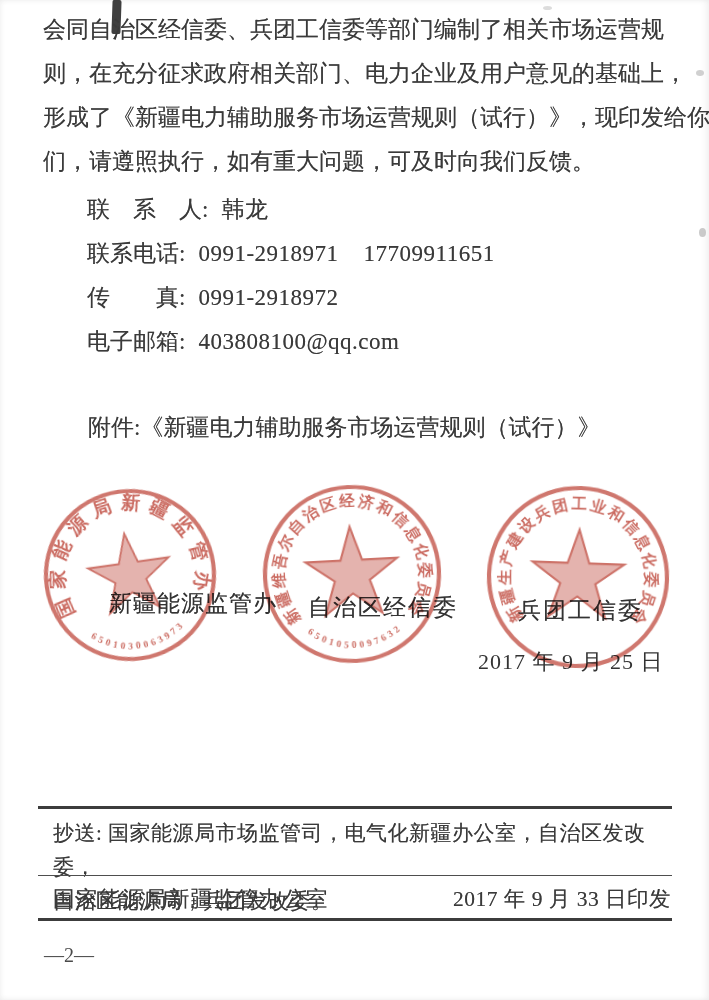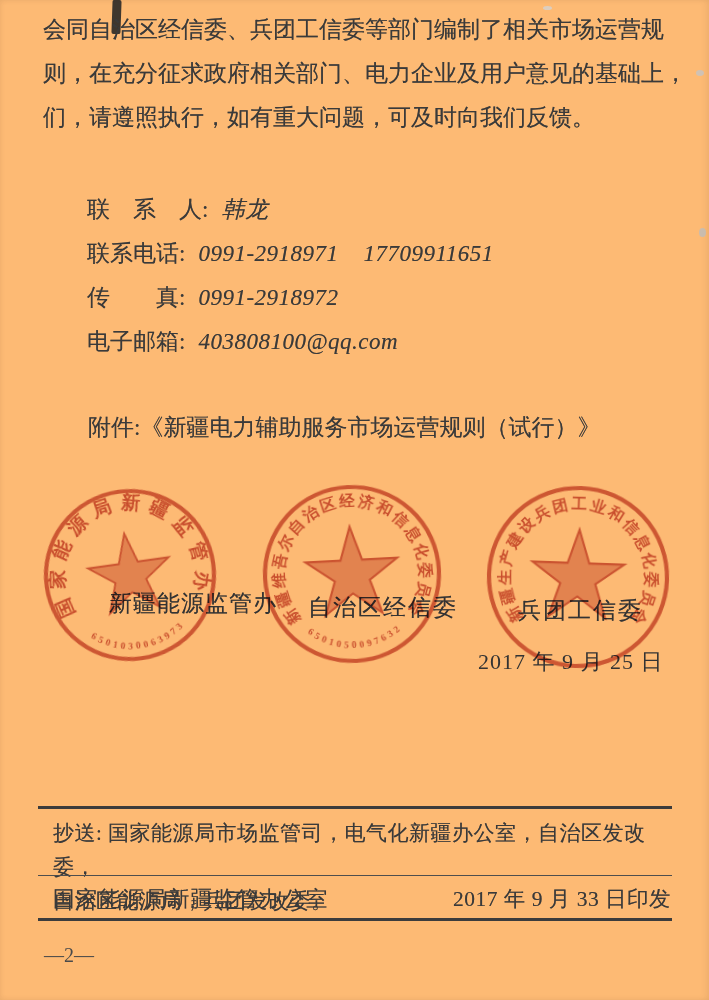--- a/index.html
+++ b/index.html
@@ -6,41 +6,41 @@
     --seal-red: #bf4a3e;
     --ink: #3a3a3a;
   }
   * { margin: 0; padding: 0; box-sizing: border-box; }
   html, body { background: #e8e8e8; }
   .page {
     position: relative;
     width: 709px;
     height: 1000px;
     margin: 0 auto;
-    background: #fdba74;
+    background: #ffffff;
     overflow: hidden;
     font-family: "Liberation Serif", "DejaVu Serif", serif;
     color: var(--ink);
     box-shadow: inset -3px 0 6px rgba(0,0,0,.06), inset 2px 0 5px rgba(0,0,0,.04);
   }
   
   .mark-top { position:absolute; left:112px; top:0; width:9px; height:34px; background:#242424; border-radius:2px; transform:rotate(2deg); opacity:.88; }
   .speck-a { position:absolute; left:696px; top:70px; width:8px; height:6px; background:#c4c4c4; border-radius:50%; opacity:.8; }
   .speck-b { position:absolute; left:699px; top:228px; width:7px; height:9px; background:#bdbdbd; border-radius:50%; opacity:.8; }
   .speck-c { position:absolute; left:543px; top:6px; width:9px; height:4px; background:#d3d3d3; border-radius:50%; opacity:.8; }
 
   
   .body-text { position:absolute; left:43px; top:8px; width:640px; font-size:23px; line-height:44px; text-shadow:0 0 .6px rgba(64,64,64,.65); }
   .bline { white-space:nowrap; }
 
   
   .contacts { position:absolute; left:87px; top:188px; font-size:23px; line-height:44px; text-shadow:0 0 .6px rgba(64,64,64,.6); }
   .crow { white-space:pre; }
   .clabel { white-space:pre; }
-  .cvalue { margin-left:13px; white-space:pre; letter-spacing:.5px;font-style:italic; }
+  .cvalue { margin-left:13px; white-space:pre; letter-spacing:.5px; }
 
   
   .attachment { position:absolute; left:88px; top:406px; font-size:23px; line-height:44px; white-space:nowrap; text-shadow:0 0 .6px rgba(64,64,64,.6); }
 
   
   .seal-label { position:absolute; font-size:23px; white-space:nowrap; color:#333; z-index:1; text-shadow:0 0 .6px rgba(60,60,60,.6); }
   .label-1 { left:64px;  top:588px; letter-spacing:1px;margin-left:45px; }
   .label-2 { left:308px; top:592px; letter-spacing:2px; }
   .label-3 { left:518px; top:595px; letter-spacing:2px; }
   .seal-date { position:absolute; left:478px; top:647px; font-size:22px; white-space:pre; color:#333; z-index:1; letter-spacing:1px; }
@@ -75,20 +75,21 @@
 <div class="page">
 
   <div class="mark-top"></div>
   <div class="speck-a"></div>
   <div class="speck-b"></div>
   <div class="speck-c"></div>
 
   <div class="body-text">
     <div class="bline">会同自治区经信委、兵团工信委等部门编制了相关市场运营规</div>
     <div class="bline">则，在充分征求政府相关部门、电力企业及用户意见的基础上，</div>
+    <div class="bline">形成了《新疆电力辅助服务市场运营规则（试行）》，现印发给你</div>
     <div class="bline">们，请遵照执行，如有重大问题，可及时向我们反馈。</div>
   </div>
 
   <div class="contacts">
     <div class="crow"><span class="clabel">联　系　人:</span><span class="cvalue">韩龙</span></div>
     <div class="crow"><span class="clabel">联系电话:</span><span class="cvalue">0991-2918971    17709911651</span></div>
     <div class="crow"><span class="clabel">传　　真:</span><span class="cvalue">0991-2918972</span></div>
     <div class="crow"><span class="clabel">电子邮箱:</span><span class="cvalue">403808100@qq.com</span></div>
   </div>
 

